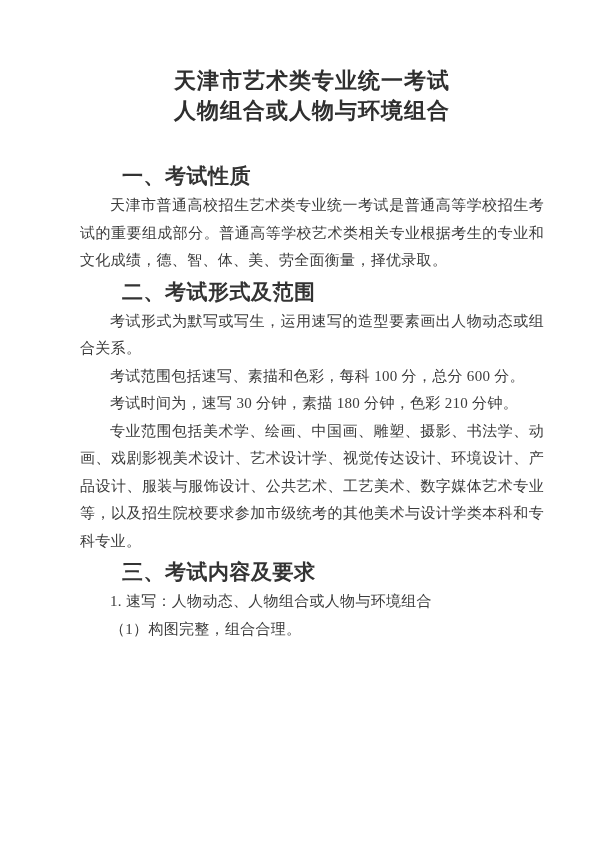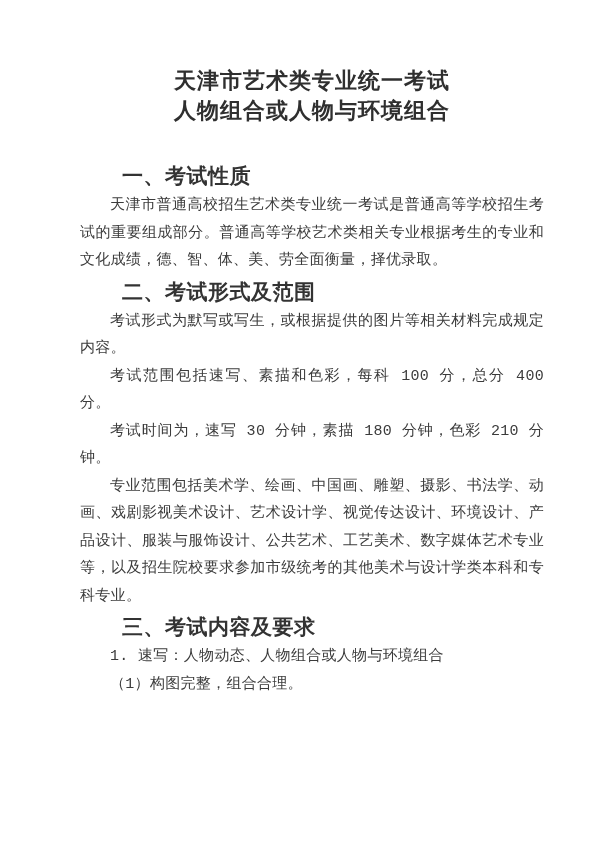--- a/index.html
+++ b/index.html
@@ -42,42 +42,41 @@
   }
   .para {
     margin: 0;
     font-size: 15px;
     line-height: 27.5px;
     text-indent: 2em;
     text-align: justify;
     text-justify: inter-character;
     letter-spacing: 0.3px;
     color: #3b3b3b;
-    font-family: Liberation Mono, monospace;
   }
 </style>
 </head>
 <body>
 
 <div class="page">
 
   <h1 class="doc-title">
     <span class="title-line">天津市艺术类专业统一考试</span>
     <span class="title-line">人物组合或人物与环境组合</span>
   </h1>
 
   <section>
     <h2 class="sec-heading">一、考试性质</h2>
     <p class="para">天津市普通高校招生艺术类专业统一考试是普通高等学校招生考试的重要组成部分。普通高等学校艺术类相关专业根据考生的专业和文化成绩，德、智、体、美、劳全面衡量，择优录取。</p>
   </section>
 
   <section>
     <h2 class="sec-heading">二、考试形式及范围</h2>
-    <p class="para">考试形式为默写或写生，或根据提供的图片等相关材料完成规定内容。</p>
-    <p class="para">考试范围包括速写、素描和色彩，每科 100 分，总分 400 分。</p>
+    <p class="para">考试形式为默写或写生，运用速写的造型要素画出人物动态或组合关系。</p>
+    <p class="para">考试范围包括速写、素描和色彩，每科 100 分，总分 600 分。</p>
     <p class="para">考试时间为，速写 30 分钟，素描 180 分钟，色彩 210 分钟。</p>
     <p class="para">专业范围包括美术学、绘画、中国画、雕塑、摄影、书法学、动画、戏剧影视美术设计、艺术设计学、视觉传达设计、环境设计、产品设计、服装与服饰设计、公共艺术、工艺美术、数字媒体艺术专业等，以及招生院校要求参加市级统考的其他美术与设计学类本科和专科专业。</p>
   </section>
 
   <section>
     <h2 class="sec-heading">三、考试内容及要求</h2>
     <p class="para">1. 速写：人物动态、人物组合或人物与环境组合</p>
     <p class="para">（1）构图完整，组合合理。</p>
   </section>
 

